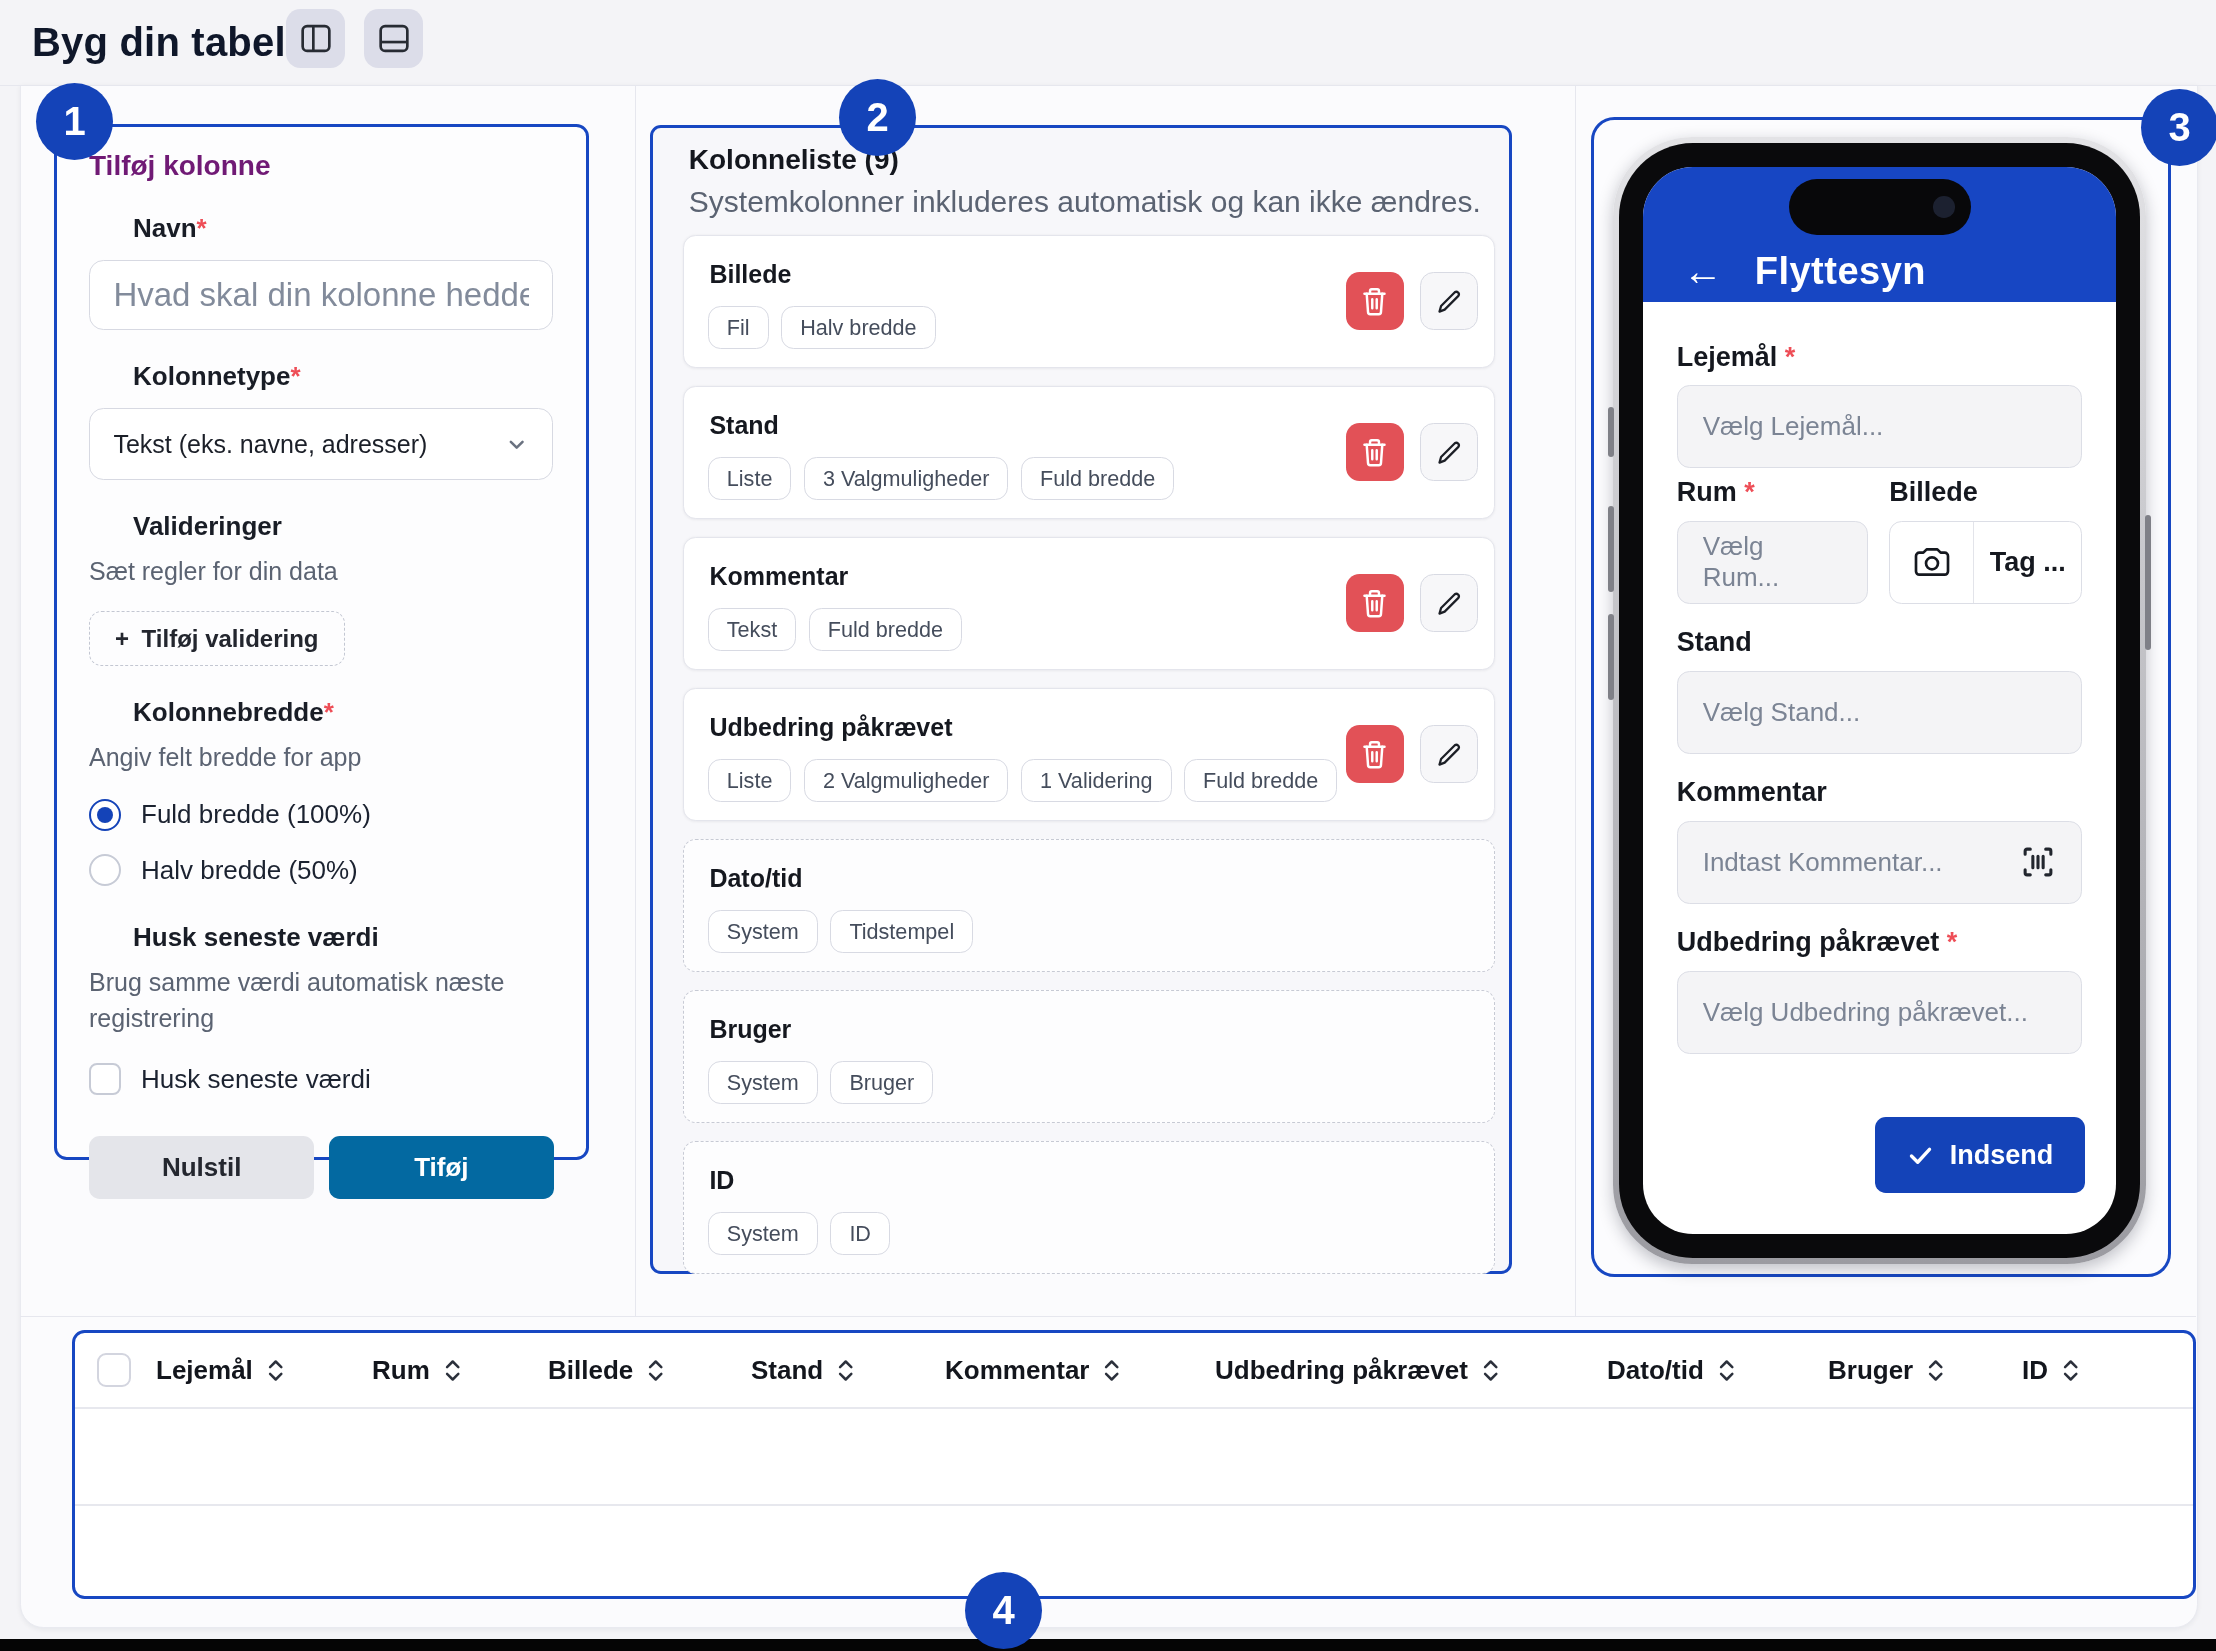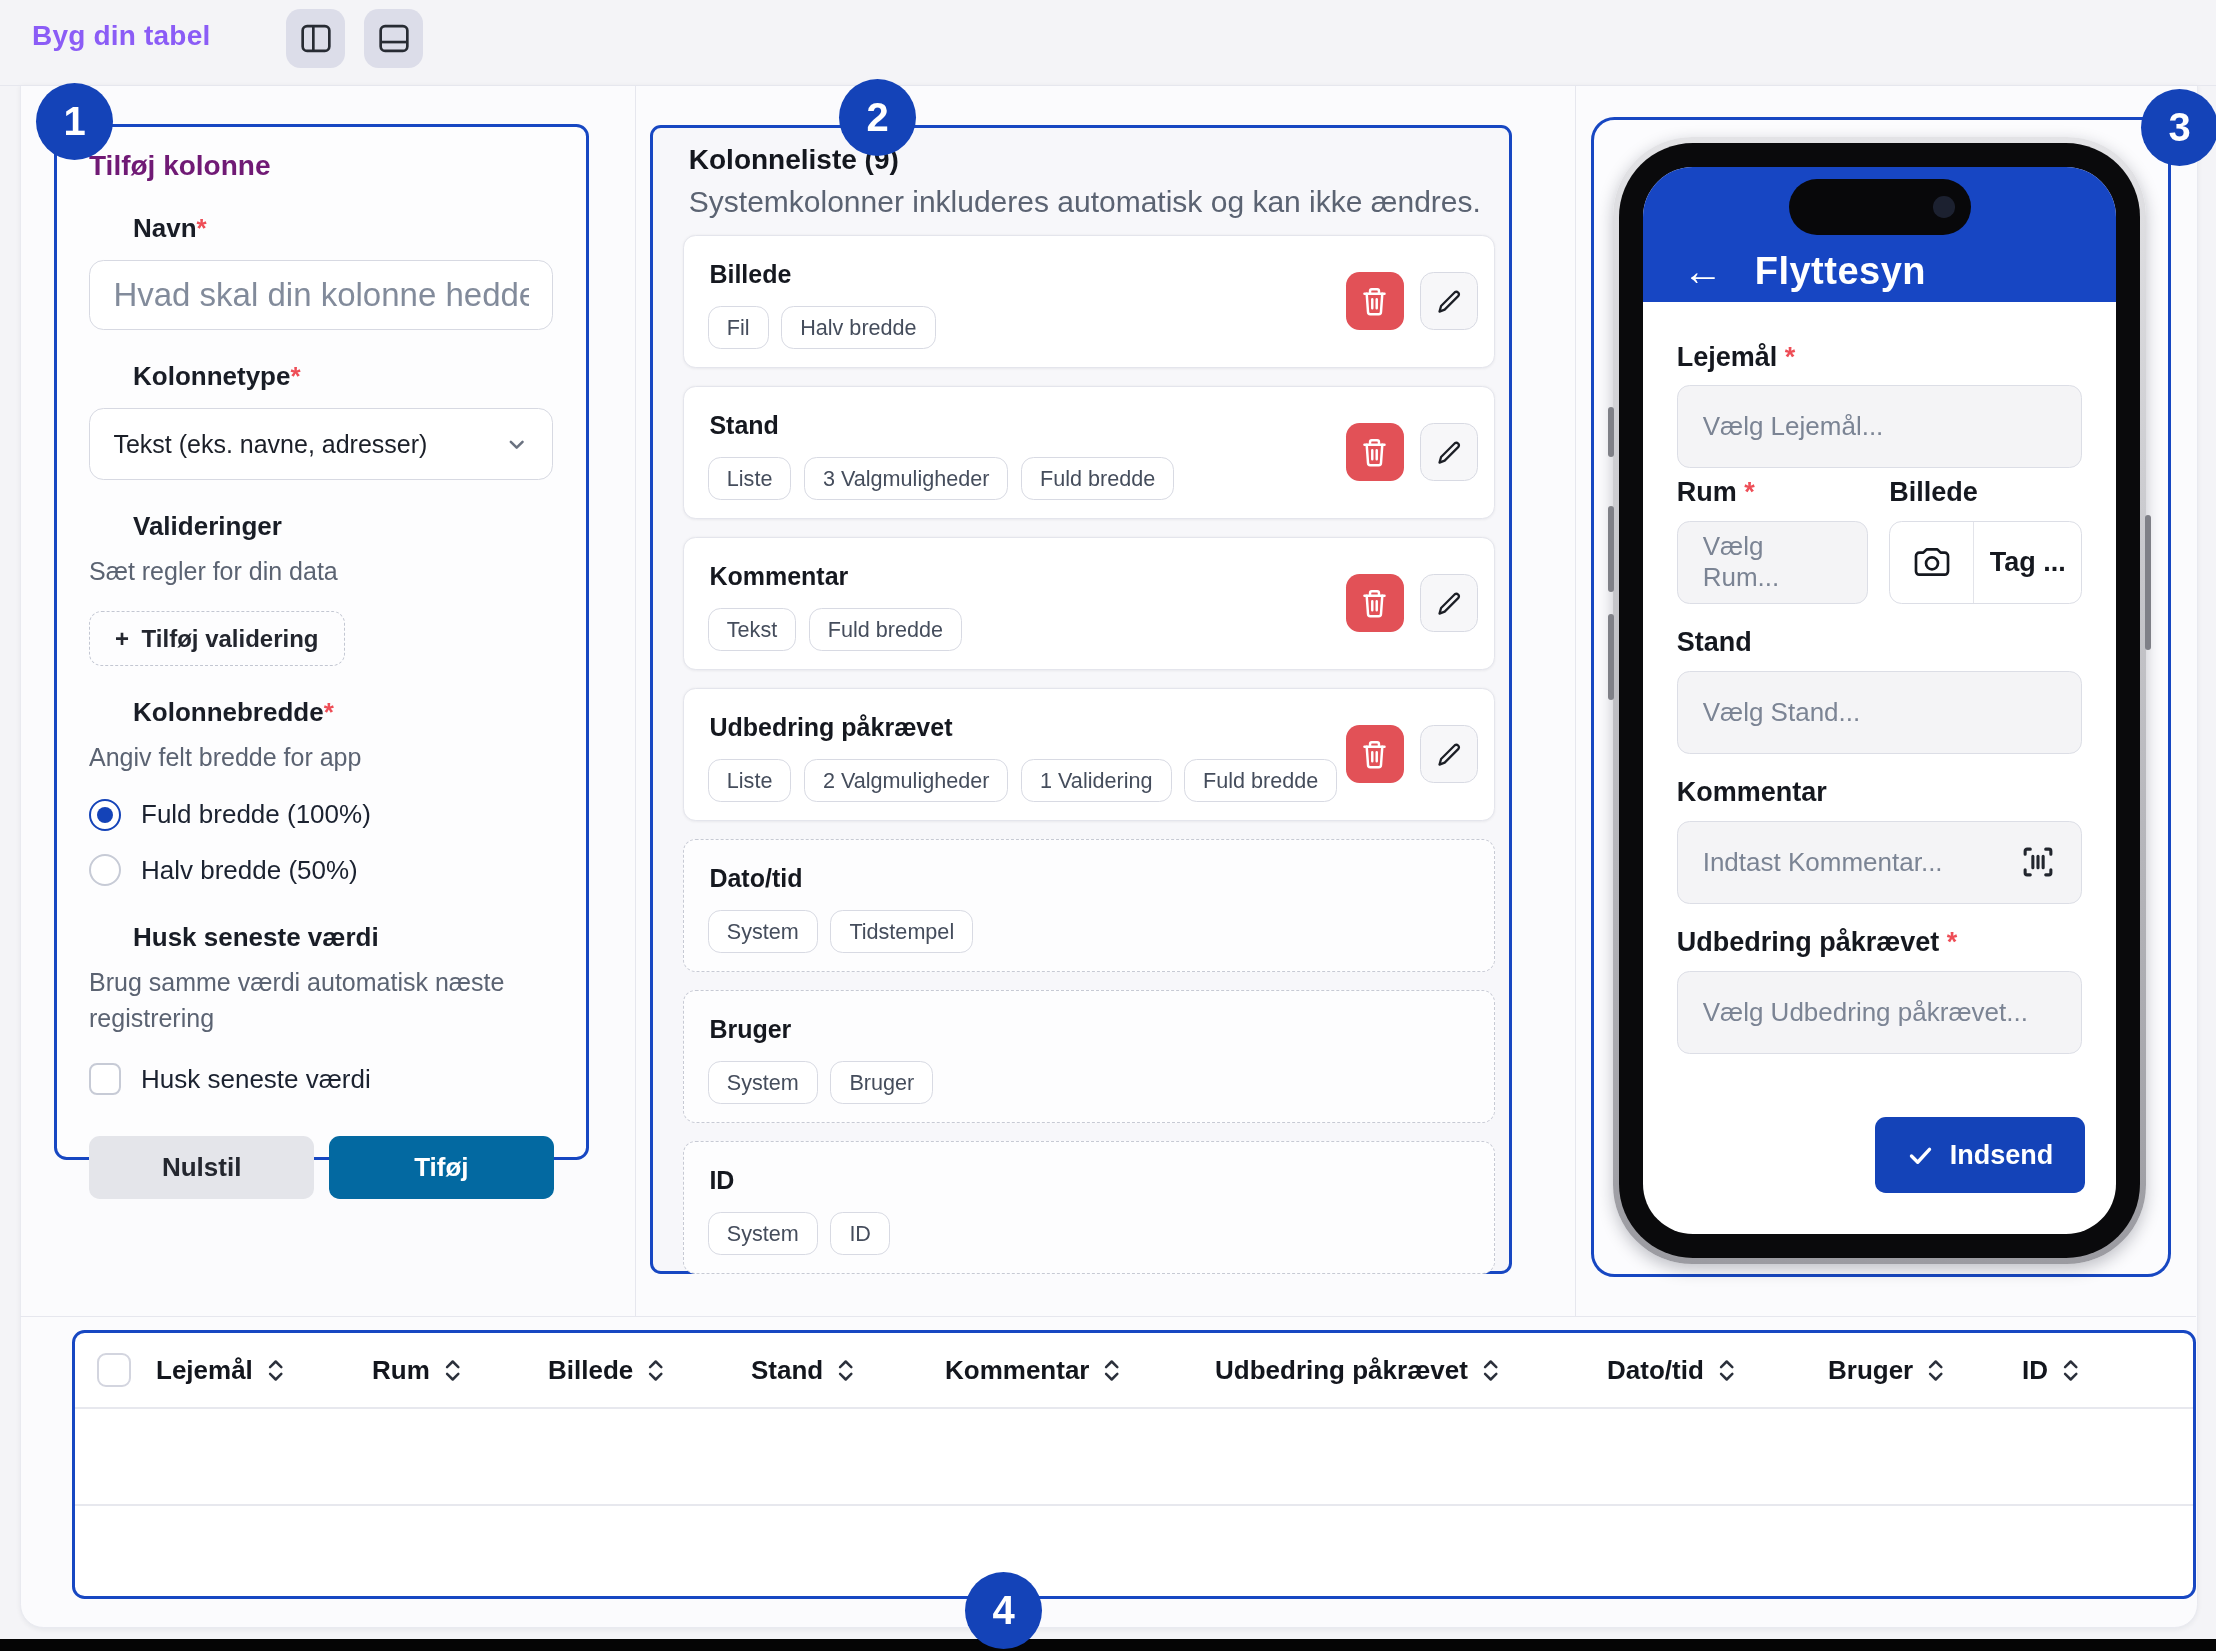--- a/index.html
+++ b/index.html
@@ -1,20 +1,20 @@
 <!DOCTYPE html>
 <html style="font-size:14.4px"><head>
 <meta charset="utf-8">
 <style>
   html,body{margin:0;padding:0;}
   body{font-family:"Liberation Sans","DejaVu Sans",sans-serif;background:#e9eaee;}
   .stage{position:relative;width:2216px;height:1652px;background:#f4f4f7;overflow:hidden;}
 
   
-  .page-title{position:absolute;left:32px;top:20px;font-size:28px;font-weight:700;color:#8b5cf6;letter-spacing:0.2px;text-align:right;}
+  .page-title{position:absolute;left:32px;top:20px;font-size:40px;font-weight:700;color:#0f172a;letter-spacing:0.2px;text-align:right;}
   .layout-toggle{position:absolute;top:9px;width:59px;height:59px;border-radius:14.4px;background:#dcdde9;border:none;display:flex;align-items:center;justify-content:center;cursor:pointer;}
   .layout-toggle.t1{left:286px;}
   .layout-toggle.t2{left:364px;}
 
   .content-sheet{position:absolute;left:20px;top:85px;width:2176px;height:1541px;background:#fbfbfd;border:0.9px solid #e9eaf0;border-radius:0 0 23.4px 23.4px;box-shadow:0 1.8px 5.4px rgba(25,30,50,.06);}
   .vdiv{position:absolute;top:85px;height:1231px;width:0.9px;background:#e6e7ee;}
   .hdiv-top{position:absolute;left:0;top:85px;width:2216px;height:0.9px;background:#e6e7ee;}
   .hdiv-mid{position:absolute;left:20px;top:1316px;width:2176px;height:0.9px;background:#e6e7ee;}
   .bottom-bar{position:absolute;left:0;bottom:0;width:2216px;height:12.6px;background:#050505;}
 

